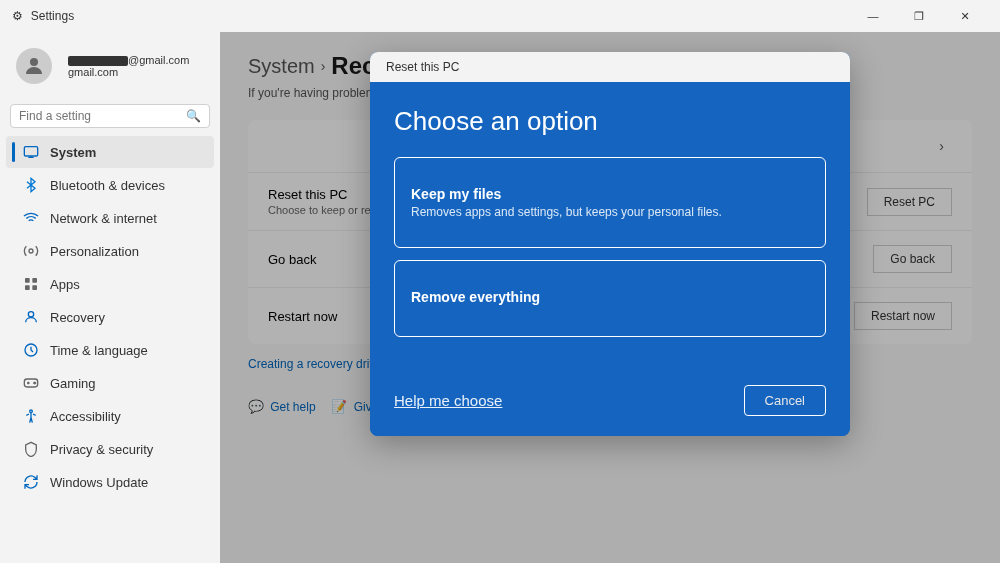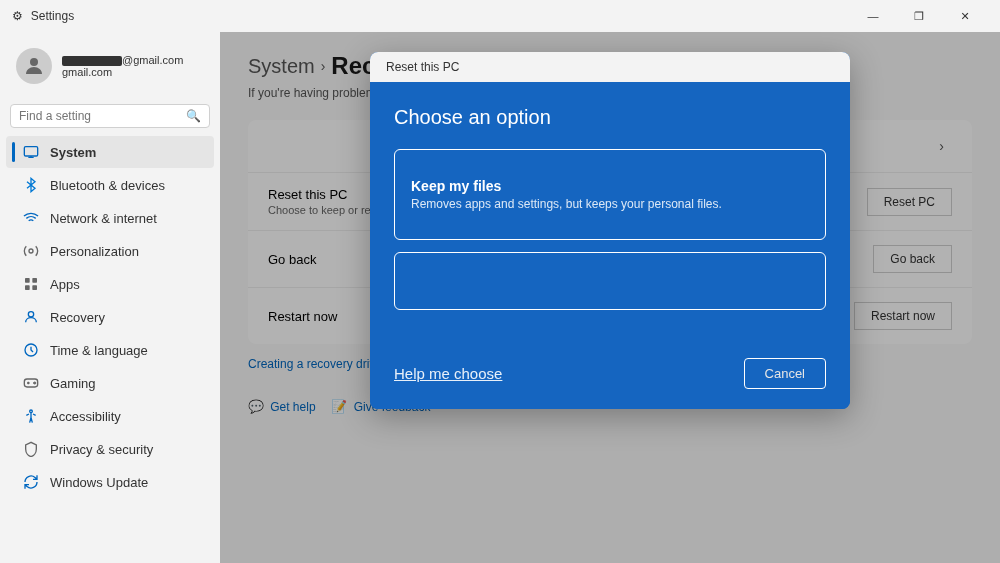--- a/index.html
+++ b/index.html
@@ -55,21 +55,21 @@
     .sidebar {
       width: 220px;
       background: #f3f3f3;
       padding: 8px 0;
       overflow-y: auto;
       flex-shrink: 0;
     }
     .user-section {
       display: flex;
       align-items: center;
-      gap: 10px;
+      gap: 16px;
       padding: 8px 16px 16px;
     }
     .avatar {
       width: 36px;
       height: 36px;
       border-radius: 50%;
       background: #ccc;
       display: flex;
       align-items: center;
       justify-content: center;
@@ -254,21 +254,21 @@
       background: #f3f3f3;
       padding: 8px 16px;
       font-size: 12px;
       color: #333;
     }
     .modal-body {
       padding: 24px 24px 20px;
       background: #1565c0;
     }
     .modal-title {
-      font-size: 20px;
+      font-size: 26px;
       font-weight: 300;
       color: white;
       margin-bottom: 20px;
     }
     .modal-option {
       border: 1.5px solid white;
       border-radius: 6px;
       padding: 28px 16px;
       margin-bottom: 12px;
       cursor: pointer;
@@ -522,20 +522,21 @@
         </div>
         <div class="modal-body">
           <div class="modal-title">Choose an option</div>
 
           <div class="modal-option">
             <div class="modal-option-title">Keep my files</div>
             <div class="modal-option-desc">Removes apps and settings, but keeps your personal files.</div>
           </div>
 
           <div class="modal-option">
+            <div class="modal-option-title">Remove everything</div>
           </div>
         </div>
         <div class="modal-footer">
           <a class="modal-help-link">Help me choose</a>
           <button class="modal-cancel-btn">Cancel</button>
         </div>
       </div>
     </div>
 
   </div>

